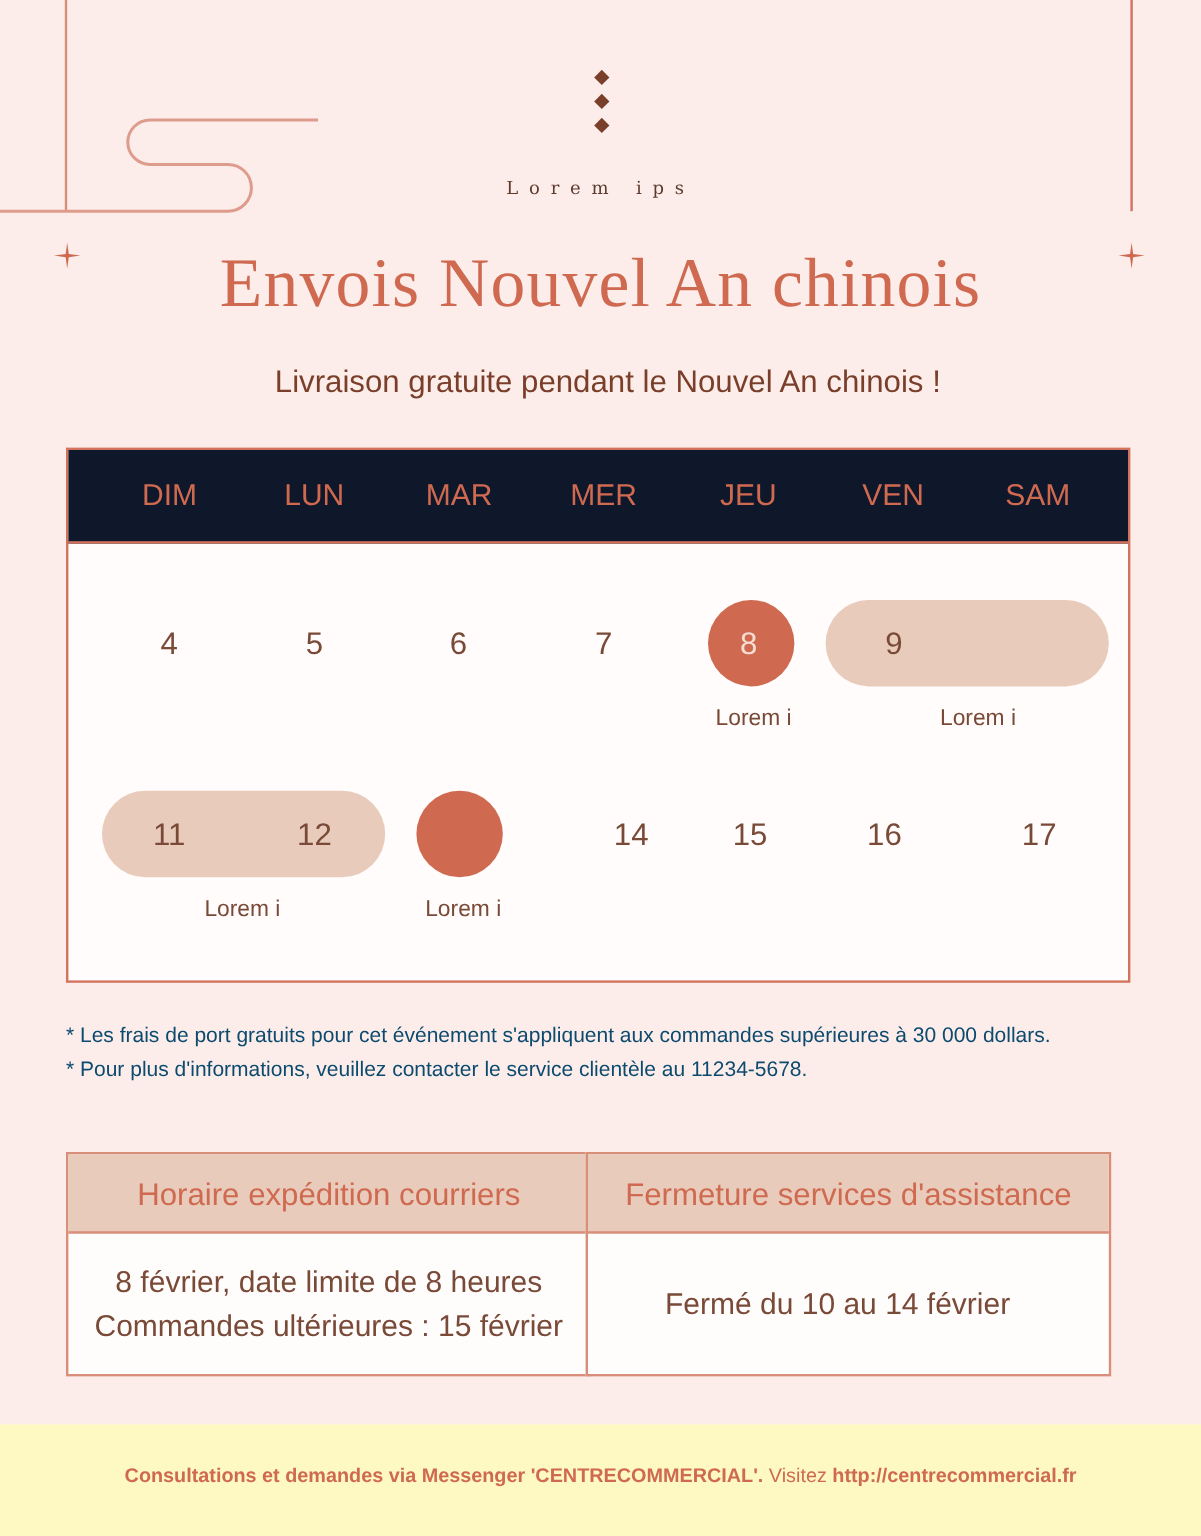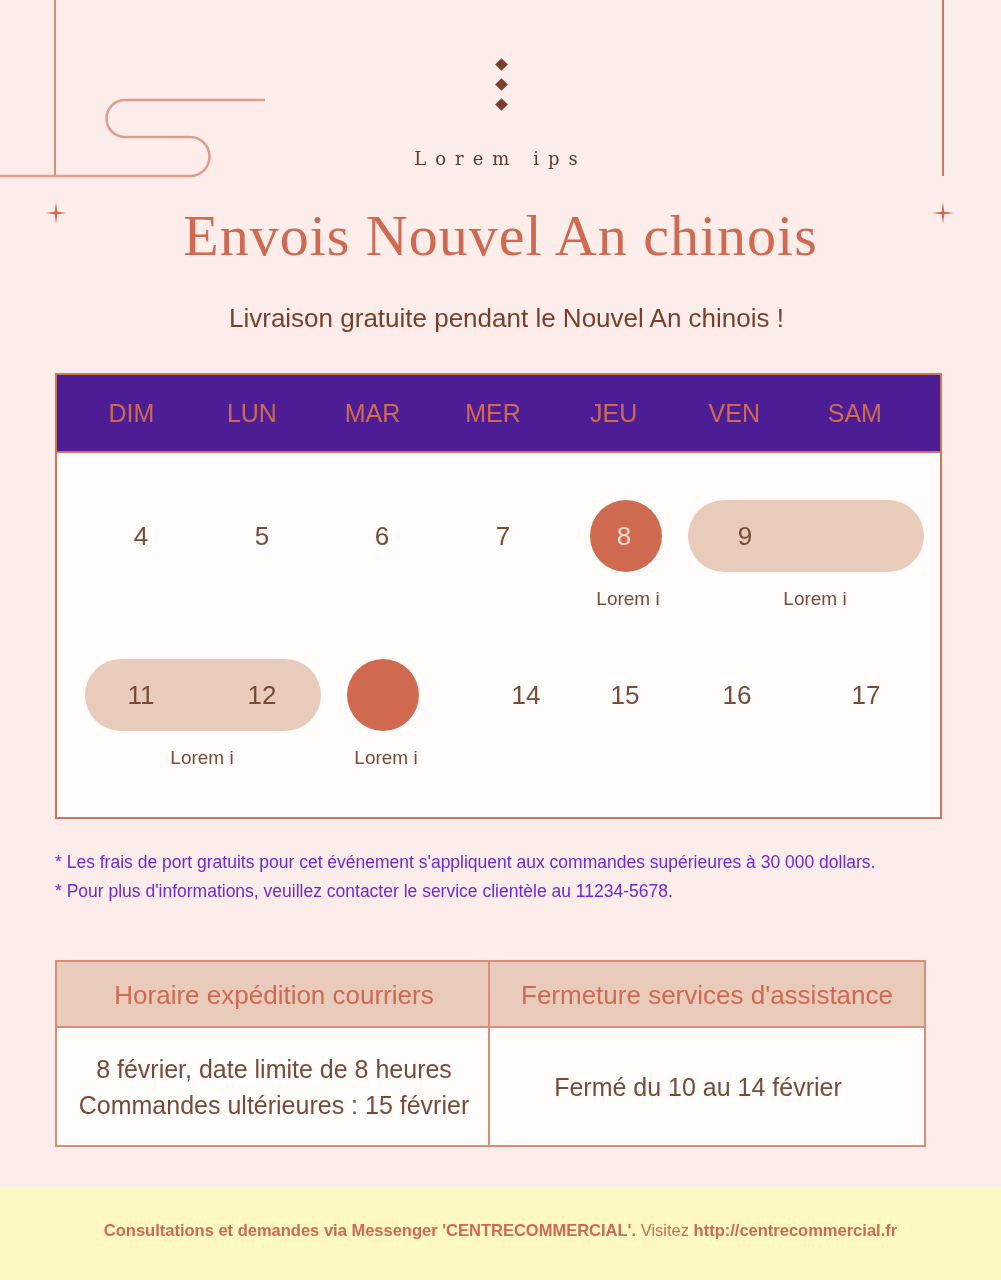--- a/index.html
+++ b/index.html
@@ -17,39 +17,39 @@
     .curve-svg { position: absolute; left: 0; top: 90px; }
     .sparkle { position: absolute; width: 24px; height: 24px; }
     .sparkle-left { left: 44px; top: 201px; }
     .sparkle-right { left: 931px; top: 201px; }
     .diamonds { position: absolute; left: 492px; top: 60px; width: 18px; }
     .diamond { width: 9px; height: 9px; background: #7a3f2a; transform: rotate(45deg); margin: 0 auto 11px; }
 
     .brand {
       position: absolute; left: 0; width: 1001px; top: 148px; text-align: center;
       font-family: "DejaVu Serif", "Liberation Serif", serif;
-      font-size: 18px; letter-spacing: 9px; color: #5e3a2e;
+      font-size: 15px; letter-spacing: 9px; color: #5e3a2e;
     }
     .title {
       position: absolute; left: 0; width: 1001px; top: 202px; text-align: center;
       font-family: "Liberation Serif", "DejaVu Serif", serif;
       font-size: 58px; color: #cf6a51; letter-spacing: 1px;
     }
     .subtitle {
       position: absolute; left: 0; width: 1013px; top: 303px; text-align: center;
       font-size: 26px; color: #7a3f2a;
     }
 
     .calendar {
       position: absolute; left: 55px; top: 373px; width: 887px; height: 446px;
       border: 2px solid #d3735e; background: #fffcfb;
     }
     .cal-header {
-      height: 78px; background: #4c1d95; border-bottom: 2px solid #d3735e;
-      display: flex; align-items: center; padding-left: 14px;
+      height: 78px; background: #0f172a; border-bottom: 2px solid #d3735e;
+      display: flex; align-items: center; padding-left: 24px;
     }
     .cal-header .dow {
       width: 120.6px; text-align: center; font-size: 25px; color: #cf6a51;
       font-weight: 300;
     }
     .cal-row { position: absolute; left: 24px; width: 844px; height: 72px; }
     .row1 { top: 125px; }
     .row2 { top: 284px; }
     .pill {
       position: absolute; top: 0; height: 72px; border-radius: 36px;
@@ -63,21 +63,21 @@
       position: absolute; top: 0; width: 120px; height: 72px; line-height: 72px;
       text-align: center; font-size: 26px; color: #7a4a38; font-weight: 300;
     }
     .day.on-circle { color: #f7ddd2; }
     .lbl {
       position: absolute; top: 88px; text-align: center; font-size: 19px; color: #7a4a38;
       font-weight: 300; width: 160px;
     }
 
     .notes {
-      position: absolute; left: 55px; top: 848px; font-size: 17.5px; color: #6d28d9; line-height: 29px;
+      position: absolute; left: 55px; top: 848px; font-size: 17.5px; color: #0c4a6e; line-height: 29px;
     }
 
     .box {
       position: absolute; top: 960px; width: 438px; height: 187px;
       border: 2px solid #d98e7a; background: #fffdfc;
     }
     .box-left { left: 55px; }
     .box-right { left: 488px; }
     .box-head {
       height: 66px; background: #e8cbbb; border-bottom: 2px solid #d98e7a;

